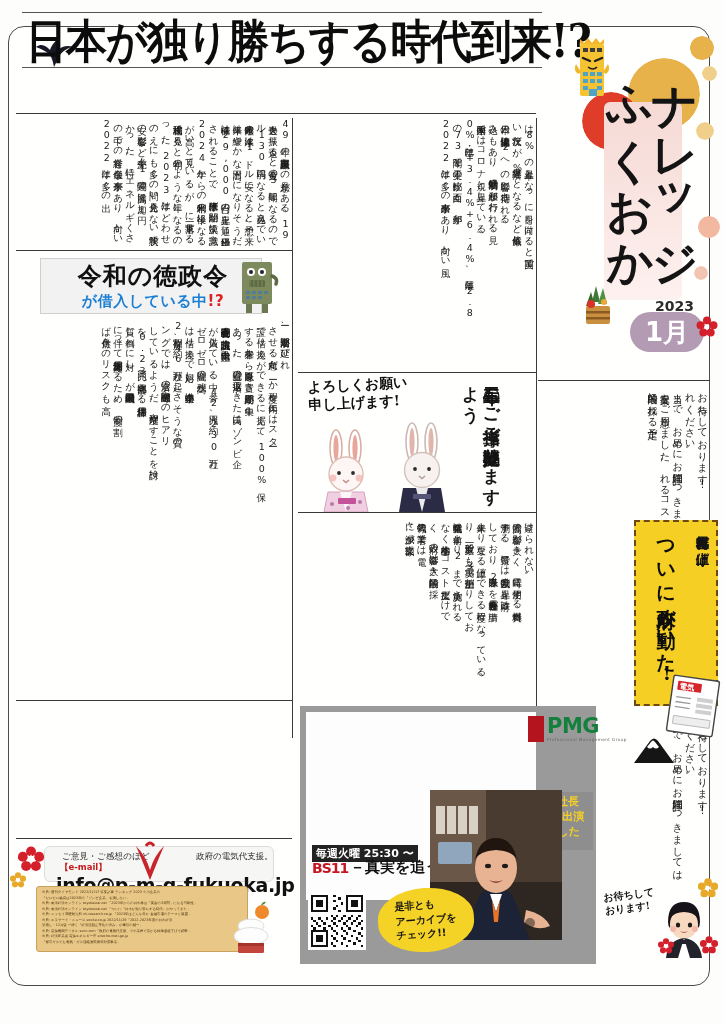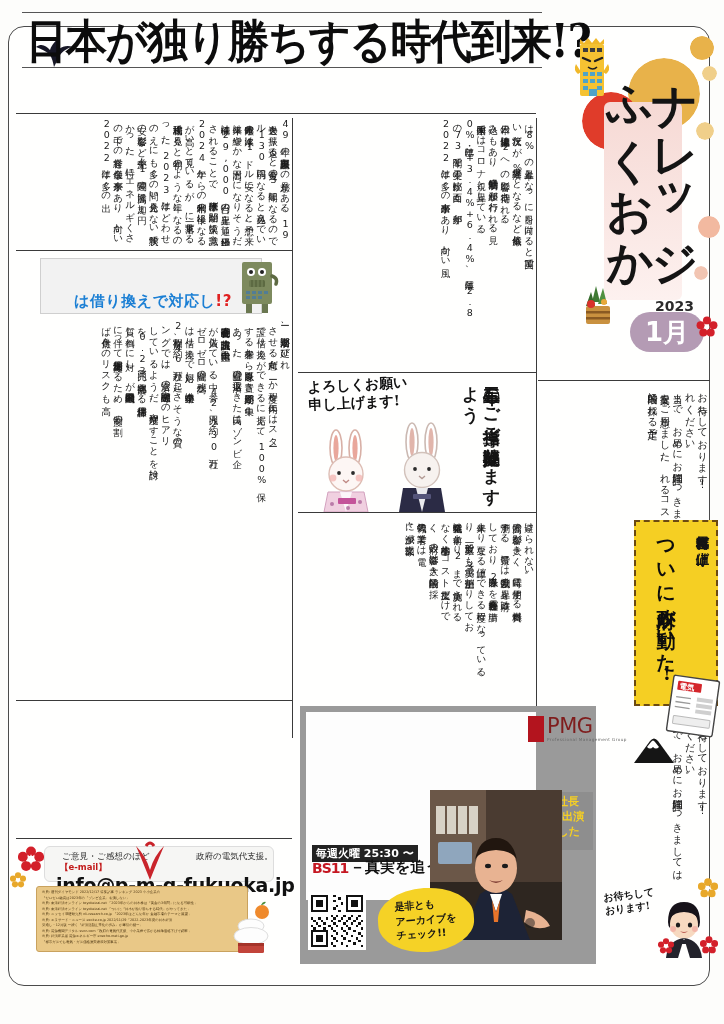--- a/index.html
+++ b/index.html
@@ -128,21 +128,21 @@
   }
   #ad-bs{
     position:absolute;left:312px;top:860px;font-size:14px;font-weight:bold;color:#c51722;letter-spacing:-1px;
   }
   #ad-sub{
     position:absolute;left:350px;top:858px;font-size:15px;font-weight:bold;color:#111;
     font-family:"DejaVu Serif","Liberation Serif",serif;
   }
   #pmg{position:absolute;left:528px;top:714px;width:70px;height:34px;}
   #pmg-mark{position:absolute;left:0;top:2px;width:16px;height:26px;background:#b3141e;}
-  #pmg-text{position:absolute;left:19px;top:0px;font-size:21px;font-weight:normal;color:#7f1d1d;letter-spacing:-.5px;}
+  #pmg-text{position:absolute;left:19px;top:0px;font-size:21px;font-weight:bold;color:#15803d;letter-spacing:-.5px;}
   #pmg-tag{position:absolute;left:19px;top:23px;font-size:4.2px;color:#6a6a6a;letter-spacing:.4px;white-space:nowrap;}
   #ad-callout{
     position:absolute;left:531px;top:758px;width:62px;height:58px;
     background:#8e8e8e;color:#f5cf23;font-size:11px;font-weight:bold;
     line-height:1.35;padding:3px 2px 0 4px;box-sizing:border-box;
   }
   #ad-photo{
     position:absolute;left:430px;top:790px;width:132px;height:150px;
     background:#3a2f2a;overflow:hidden;
   }
@@ -349,22 +349,23 @@
       <div class="vtext" style="font-size: 10px; height: 100%; margin-left: 1px; line-height: 1.15; white-space: nowrap; overflow: hidden;">提案をご用意しました。れるコストカットのご</div>
       <div class="vtext" style="font-size: 10px; height: 100%; margin-left: 1px; line-height: 1.15; white-space: nowrap; overflow: hidden;">段階的に採れる予定だ</div>
     </div>
   <div id="art-cost2" style="position: absolute; left: 600px; top: 712px; width: 108px; height: 170px; display: flex; flex-direction: row-reverse; justify-content: flex-start; align-items: flex-start; overflow: hidden;">
       <div class="vtext" style="font-size: 10px; height: 100%; margin-left: 1px; line-height: 1.15; white-space: nowrap; overflow: hidden;">お待ちしております!</div>
       <div class="vtext" style="font-size: 10px; height: 100%; margin-left: 1px; line-height: 1.15; white-space: nowrap; overflow: hidden;">れください。</div>
       <div class="vtext" style="font-size: 10px; height: 100%; margin-left: 1px; line-height: 1.15; white-space: nowrap; overflow: hidden;">当まで、お早めにお問詳細につきましては担</div>
     </div>
 
   <div id="tokusei"></div>
+  <div id="tokusei-title">令和の徳政令</div>
   <div id="tokusei-sub">
-    <span>は借り換えで対応し</span><span class="bang">!?</span>
+    <span>が借入している中</span><span class="bang">!?</span>
   </div>
   <svg id="zombie" viewBox="0 0 44 58">
     <rect x="6" y="4" width="30" height="42" rx="2" fill="#7d8a5e"></rect>
     <circle cx="15" cy="14" r="4" fill="#fff"></circle>
       <circle cx="15" cy="14" r="2" fill="#222"></circle>
     <circle cx="26" cy="14" r="4" fill="#fff"></circle>
       <circle cx="26" cy="14" r="2" fill="#222"></circle>
     <rect x="13" y="22" width="16" height="7" rx="1.5" fill="#5d6a42"></rect>
     <path d="M14 22 v7 M18 22 v7 M22 22 v7 M26 22 v7" stroke="#7d8a5e" stroke-width="1"></path>
     <g fill="#4b7b9e" opacity=".85">

